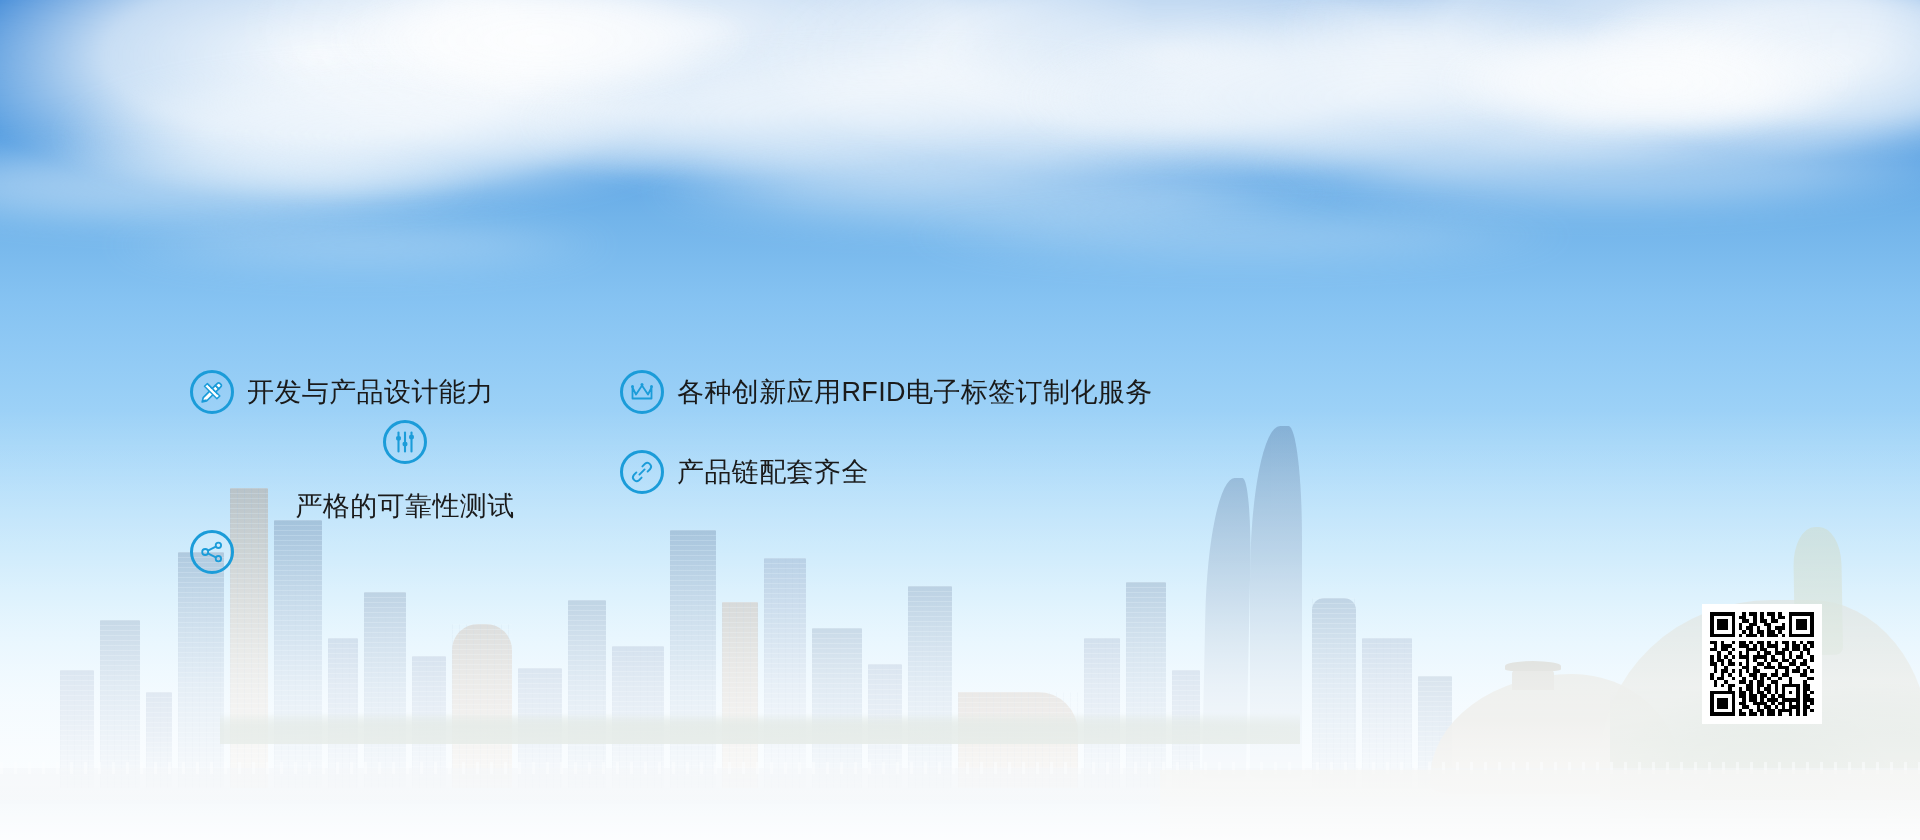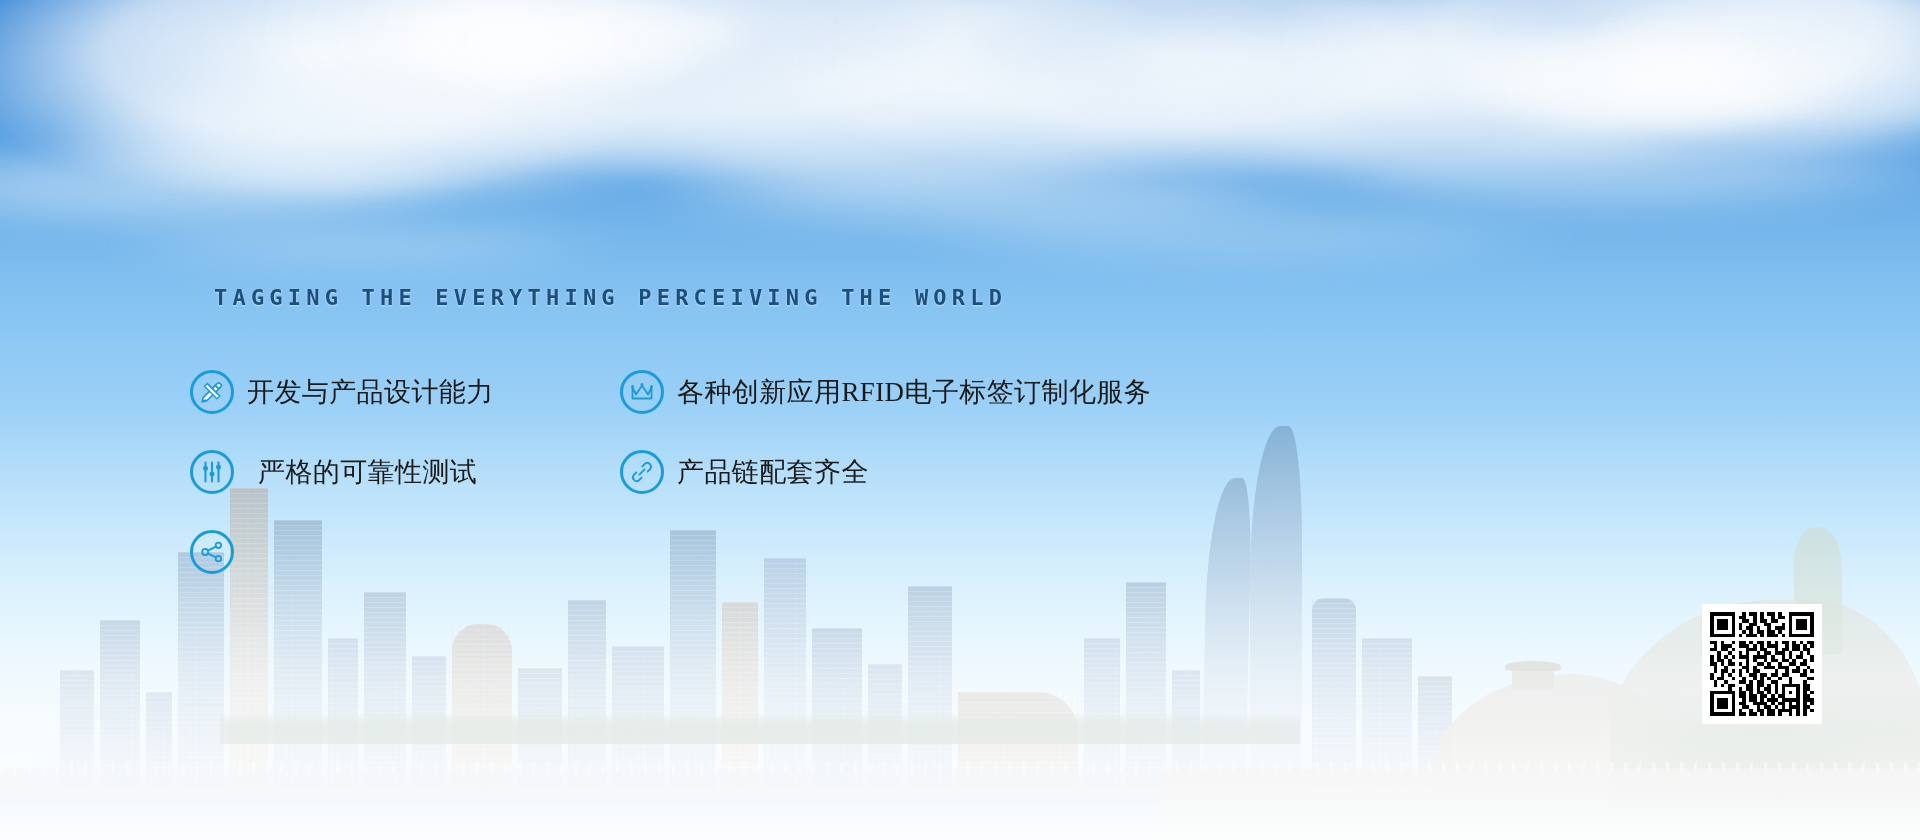--- a/index.html
+++ b/index.html
@@ -190,26 +190,26 @@
     flex:0 0 auto;
     width:44px; height:44px; border-radius:50%;
     border:3.5px solid #1b9cd9;
     display:flex; align-items:center; justify-content:center;
     background:transparent;
   }
   .ficon svg { display:block; }
   .ftext {
     font-size:27px;
     color:#1a1a1a;
-    font-family:Liberation Serif, serif;
+    font-family:Liberation Sans, sans-serif;
     white-space:nowrap;
     letter-spacing:.4px;
   }
   
-  .feature.tight { gap:24px; }
+  .feature.tight { gap:24px;flex-direction:column; }
 
   
   .qr-wrap {
     position:absolute; left:1702px; top:604px;
     width:120px; height:120px;
     background:#ffffff;
     padding:8px;
   }
   .qr { width:104px; height:104px; display:block; }
 </style>
@@ -275,21 +275,20 @@
     <div class="railing"></div>
     <div class="water"></div>
     <div class="beach"></div>
   </div>
 
   <div class="haze"></div>
 
   <div class="content">
 
 
-    <div class="subline">TAGGING THE EVERYTHING PERCEIVING THE WORLD</div>
 
     <div class="features">
 
       <div class="feature">
         <span class="ficon">
           <svg width="26" height="26" viewBox="0 0 26 26">
             <g fill="none" stroke="#1b9cd9" stroke-width="1.7" stroke-linejoin="round">
               <path d="M4.2 18.6 L16.4 6.4 l3.4 3.4 L7.6 22 l-4.4 1z" fill="#ffffff"></path>
               <path d="M16.4 6.4 l2.1-2.1a1.6 1.6 0 0 1 2.3 0l1.1 1.1a1.6 1.6 0 0 1 0 2.3l-2.1 2.1z" fill="#ffffff"></path>
               <path d="M3.2 22 l4.4-1"></path>

